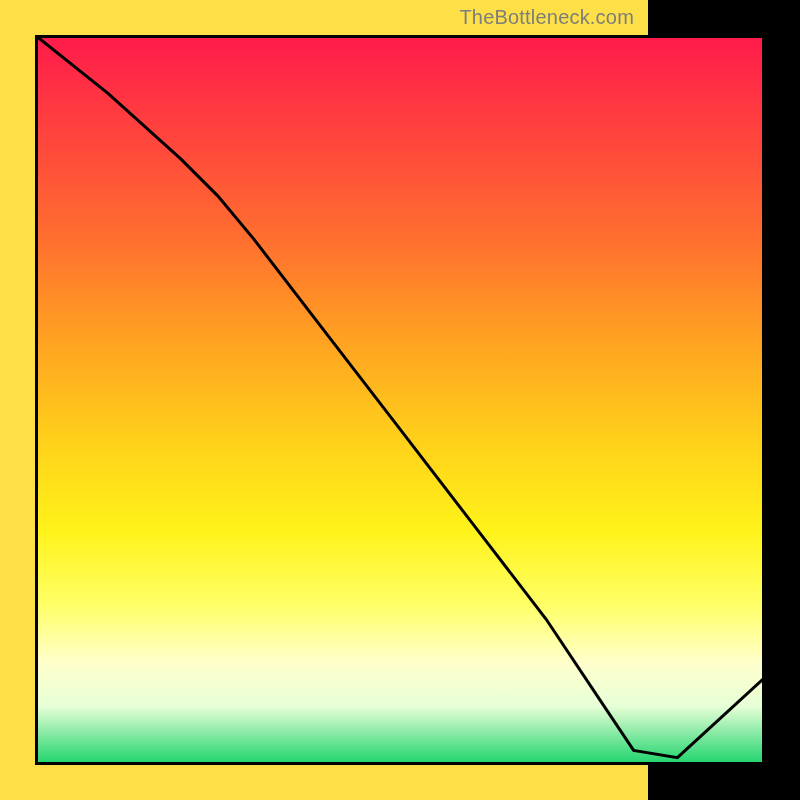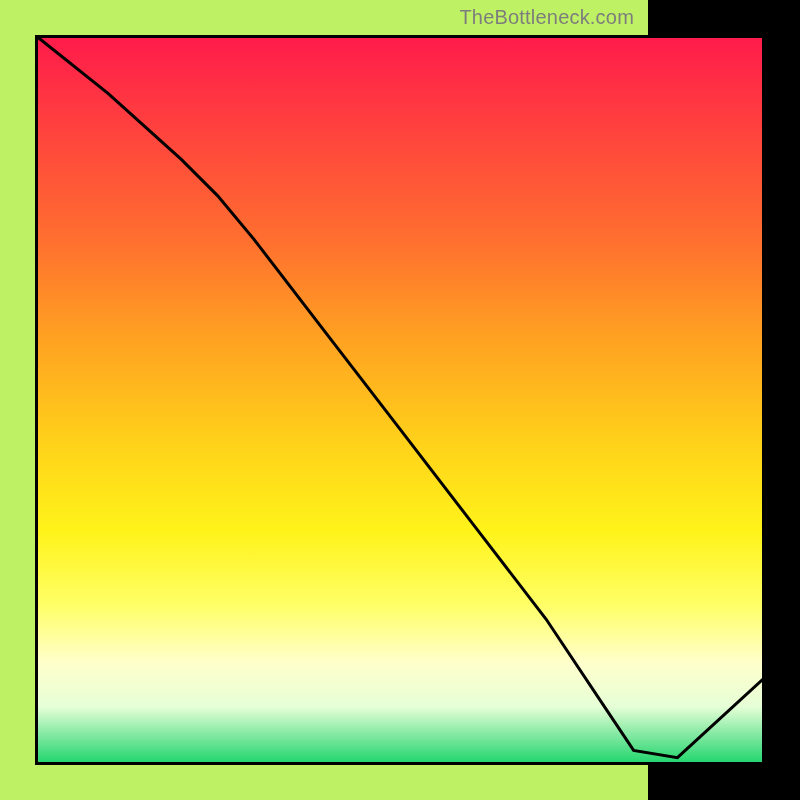--- a/index.html
+++ b/index.html
@@ -8,21 +8,21 @@
     width: 800px;
     height: 800px;
     background: #000;
     font-family: Arial, Helvetica, sans-serif;
     overflow: hidden;
   }
   .outer {
     position: relative;
     width: 648px;
     height: 800px;
-    background: #bef264;
+    background: #fde047;
     text-align: center;
   }
   .attribution {
     position: absolute;
     top: 6px;
     right: 14px;
     color: #7d7d7d;
     font-size: 20px;
     font-weight: 500;
     letter-spacing: 0.2px;

